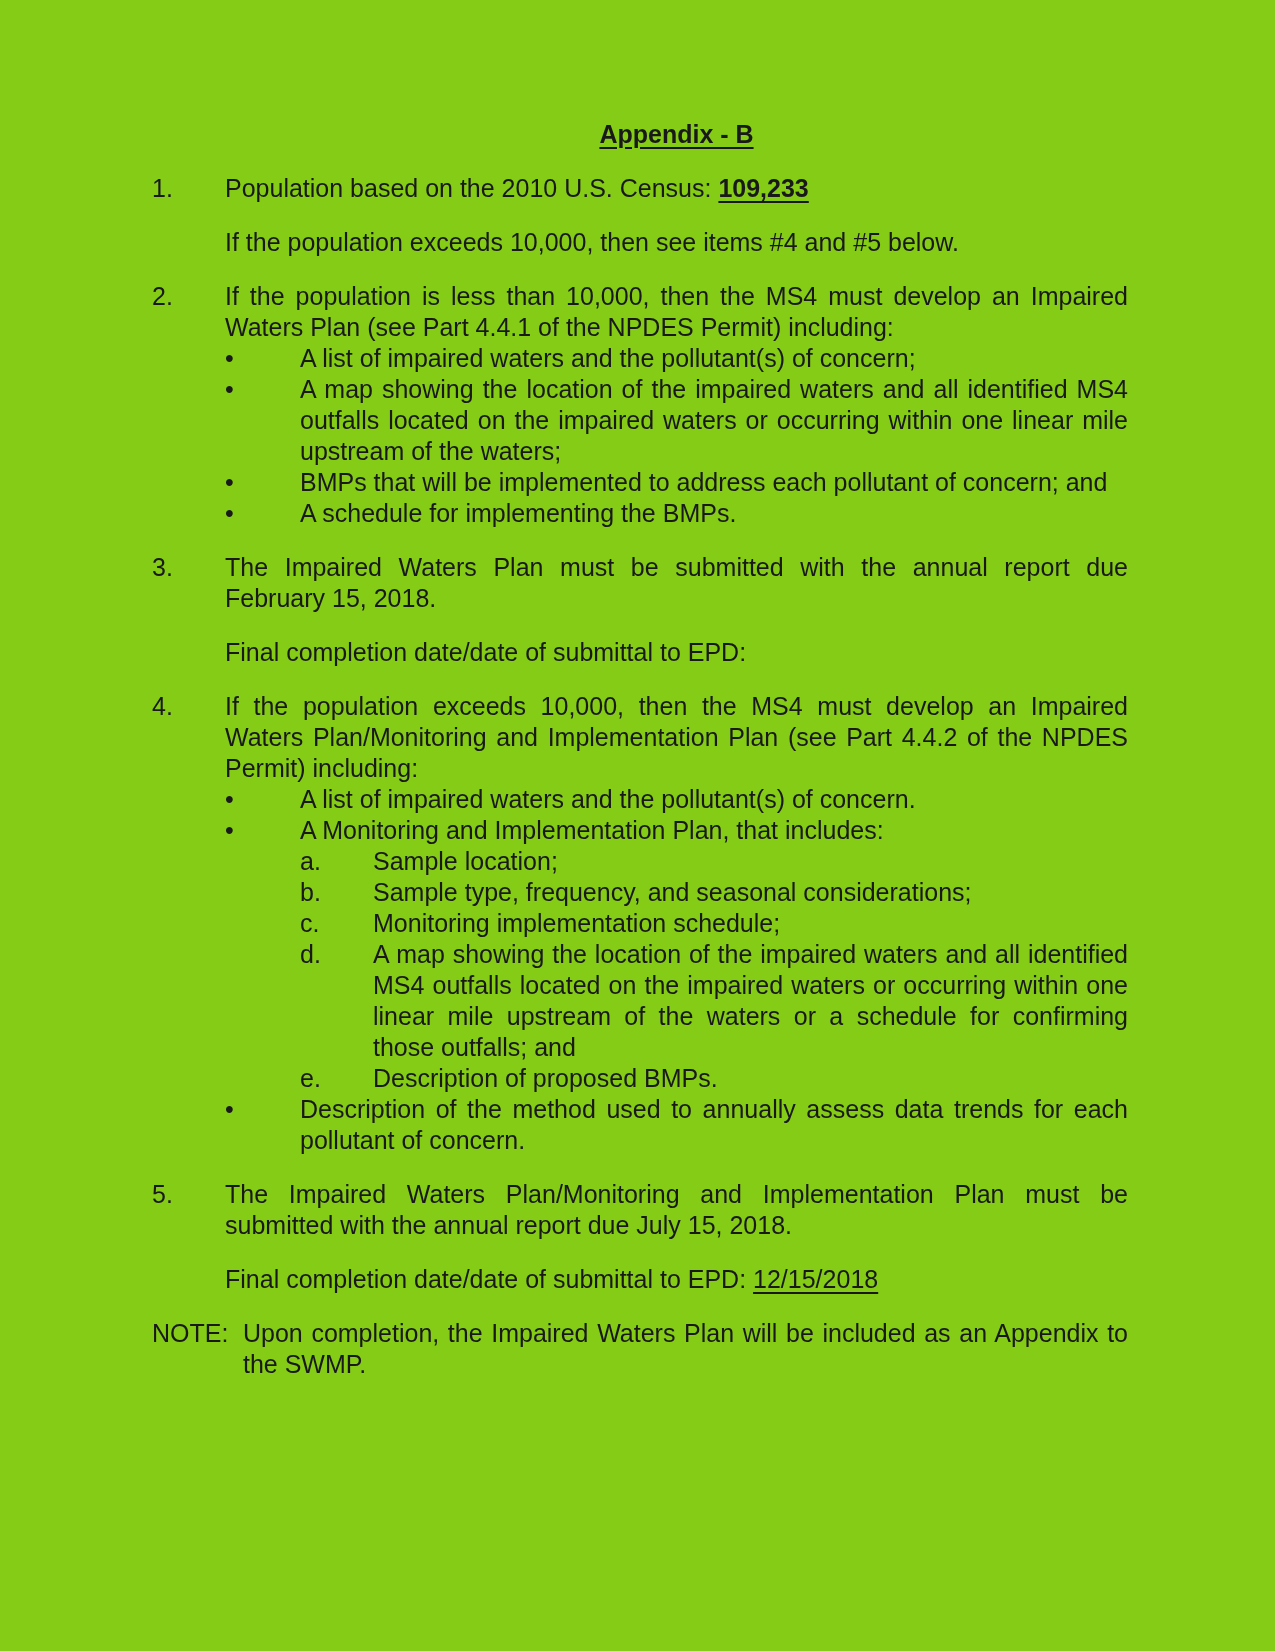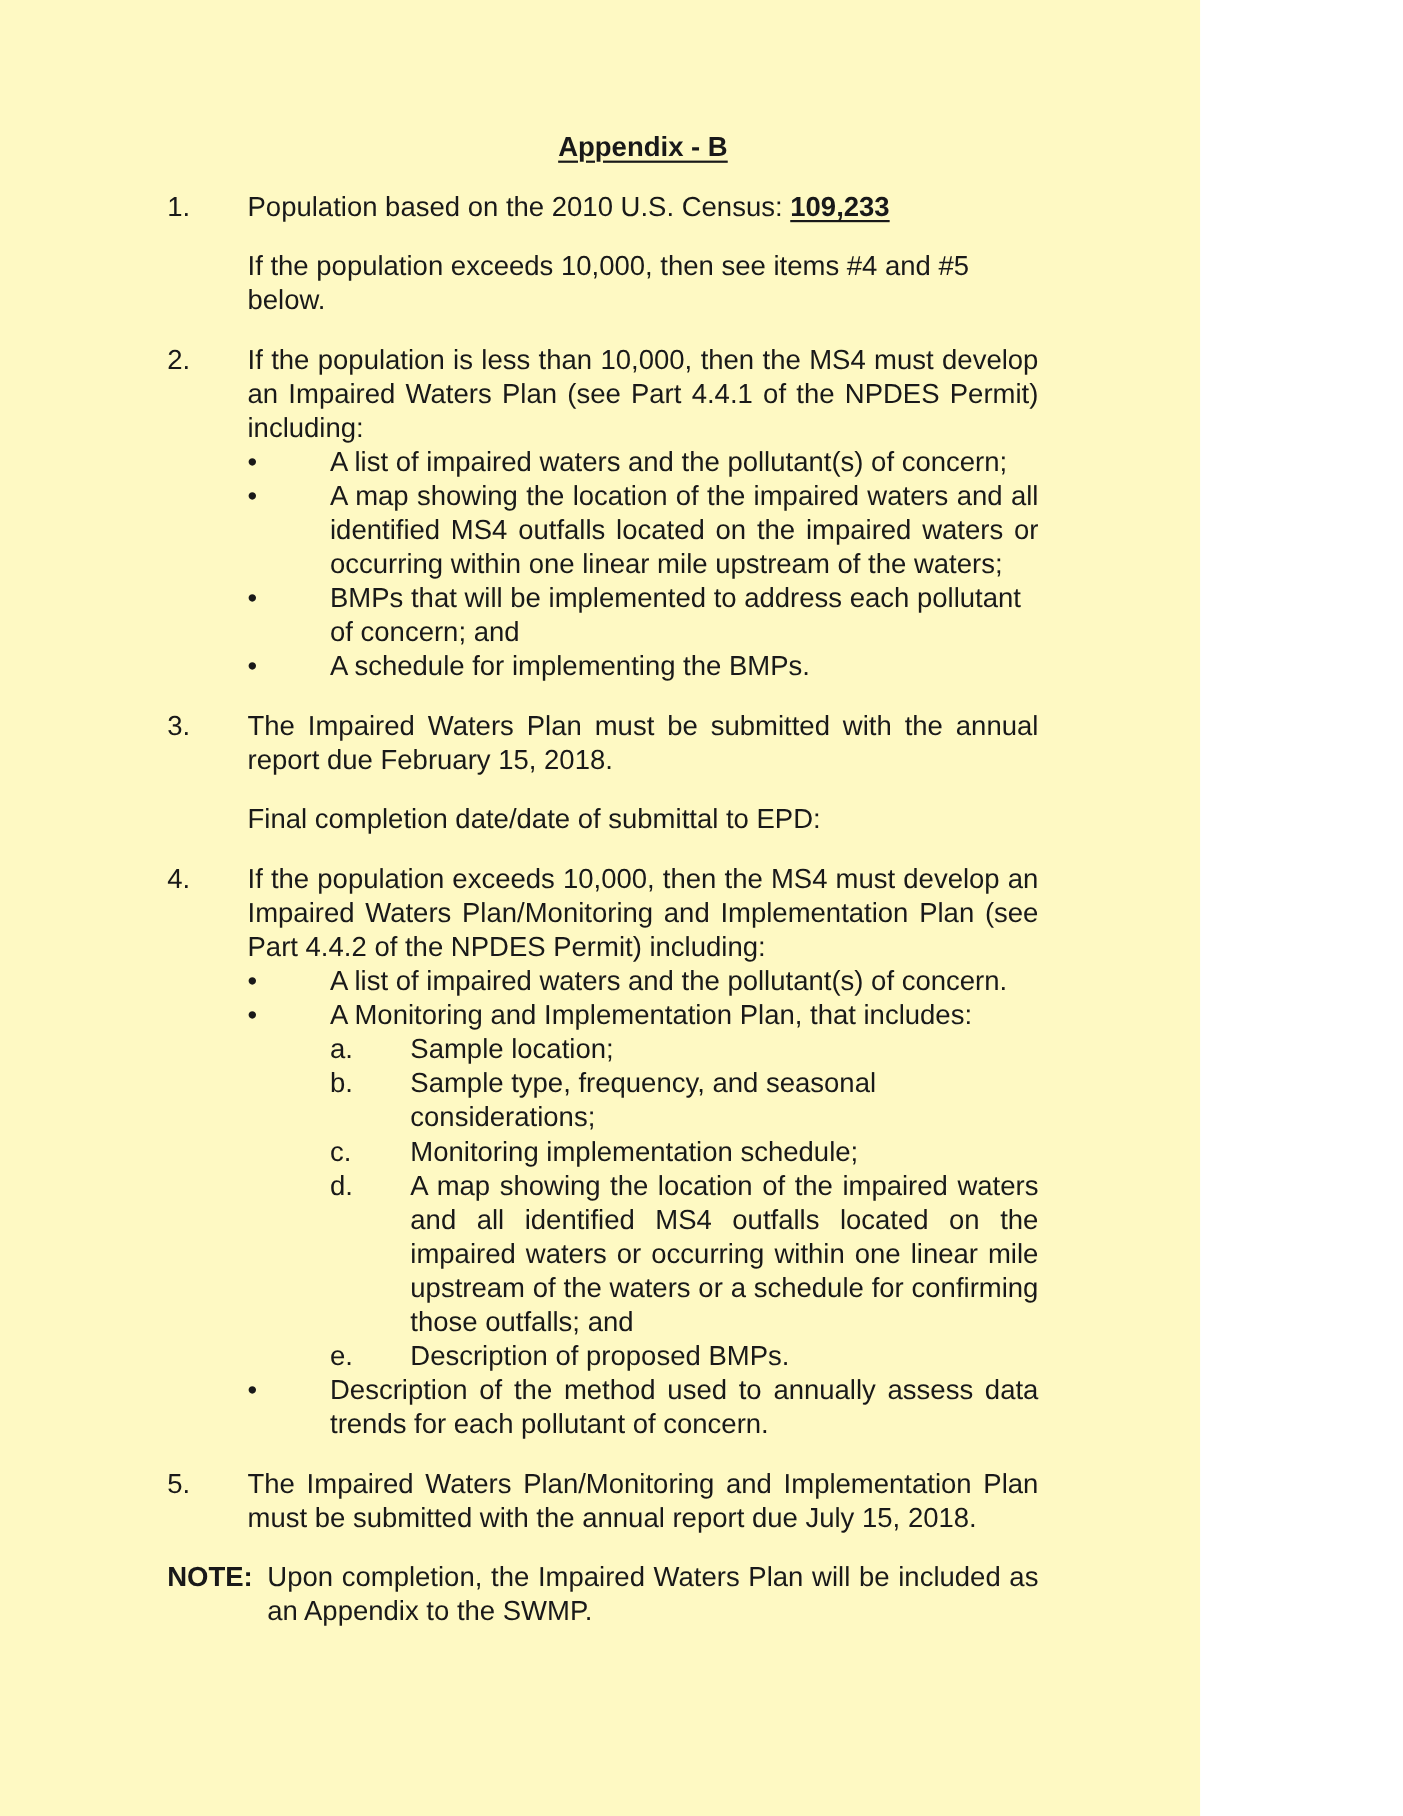--- a/index.html
+++ b/index.html
@@ -7,25 +7,25 @@
     width: 1275px;
     height: 1651px;
     background: #ffffff;
     color: #191919;
     font-family: "Liberation Sans", "DejaVu Sans", sans-serif;
     font-size: 25px;
     line-height: 31px;
   }
   .page {
     box-sizing: border-box;
-    width: 1091px;
+    width: 1275px;
     height: 1651px;
     padding: 119px 147px 0 152px;
     overflow: hidden;
-    background: #fef9c3;
+    background: #84cc16;
   }
   p { margin: 0; padding: 0; }
   .block { margin-top: 23px; }
   .first { margin-top: 0; }
 
   
   .center { text-align: center; margin-left: 73px; }
 
   .bold { font-weight: 700; }
   .und {
@@ -40,21 +40,21 @@
 
   .brow { display: flex; }
   .bmk  { width: 75px; flex: none; }
   .btxt { flex: 1; min-width: 0; }
 
   .subs { margin-left: 75px; }
   .lrow { display: flex; }
   .lnum { width: 73px; flex: none; }
   .ltxt { flex: 1; min-width: 0; }
 
-  .note-label { width: 91px; flex: none; font-weight: 700; }
+  .note-label { width: 91px; flex: none; font-weight: 400; }
 
   .just { text-align: justify; text-align-last: left; }
 </style>
 </head>
 <body>
 
 <div class="page">
 
   <div class="center first">
     <span class="bold und">Appendix - B</span>
@@ -153,20 +153,26 @@
     </div>
   </div>
 
   <div class="row block">
     <div class="num">5.</div>
     <div class="body">
       <p class="just">The Impaired Waters Plan/Monitoring and Implementation Plan must be submitted with the annual report due July 15, 2018.</p>
     </div>
   </div>
 
+  <div class="row block">
+    <div class="num"></div>
+    <div class="body">
+      <p><span>Final completion date/date of submittal to EPD: </span><span class="und">12/15/2018</span></p>
+    </div>
+  </div>
 
   <div class="row block">
     <div class="note-label">NOTE:</div>
     <div class="body">
       <p class="just">Upon completion, the Impaired Waters Plan will be included as an Appendix to the SWMP.</p>
     </div>
   </div>
 
 </div>
 

